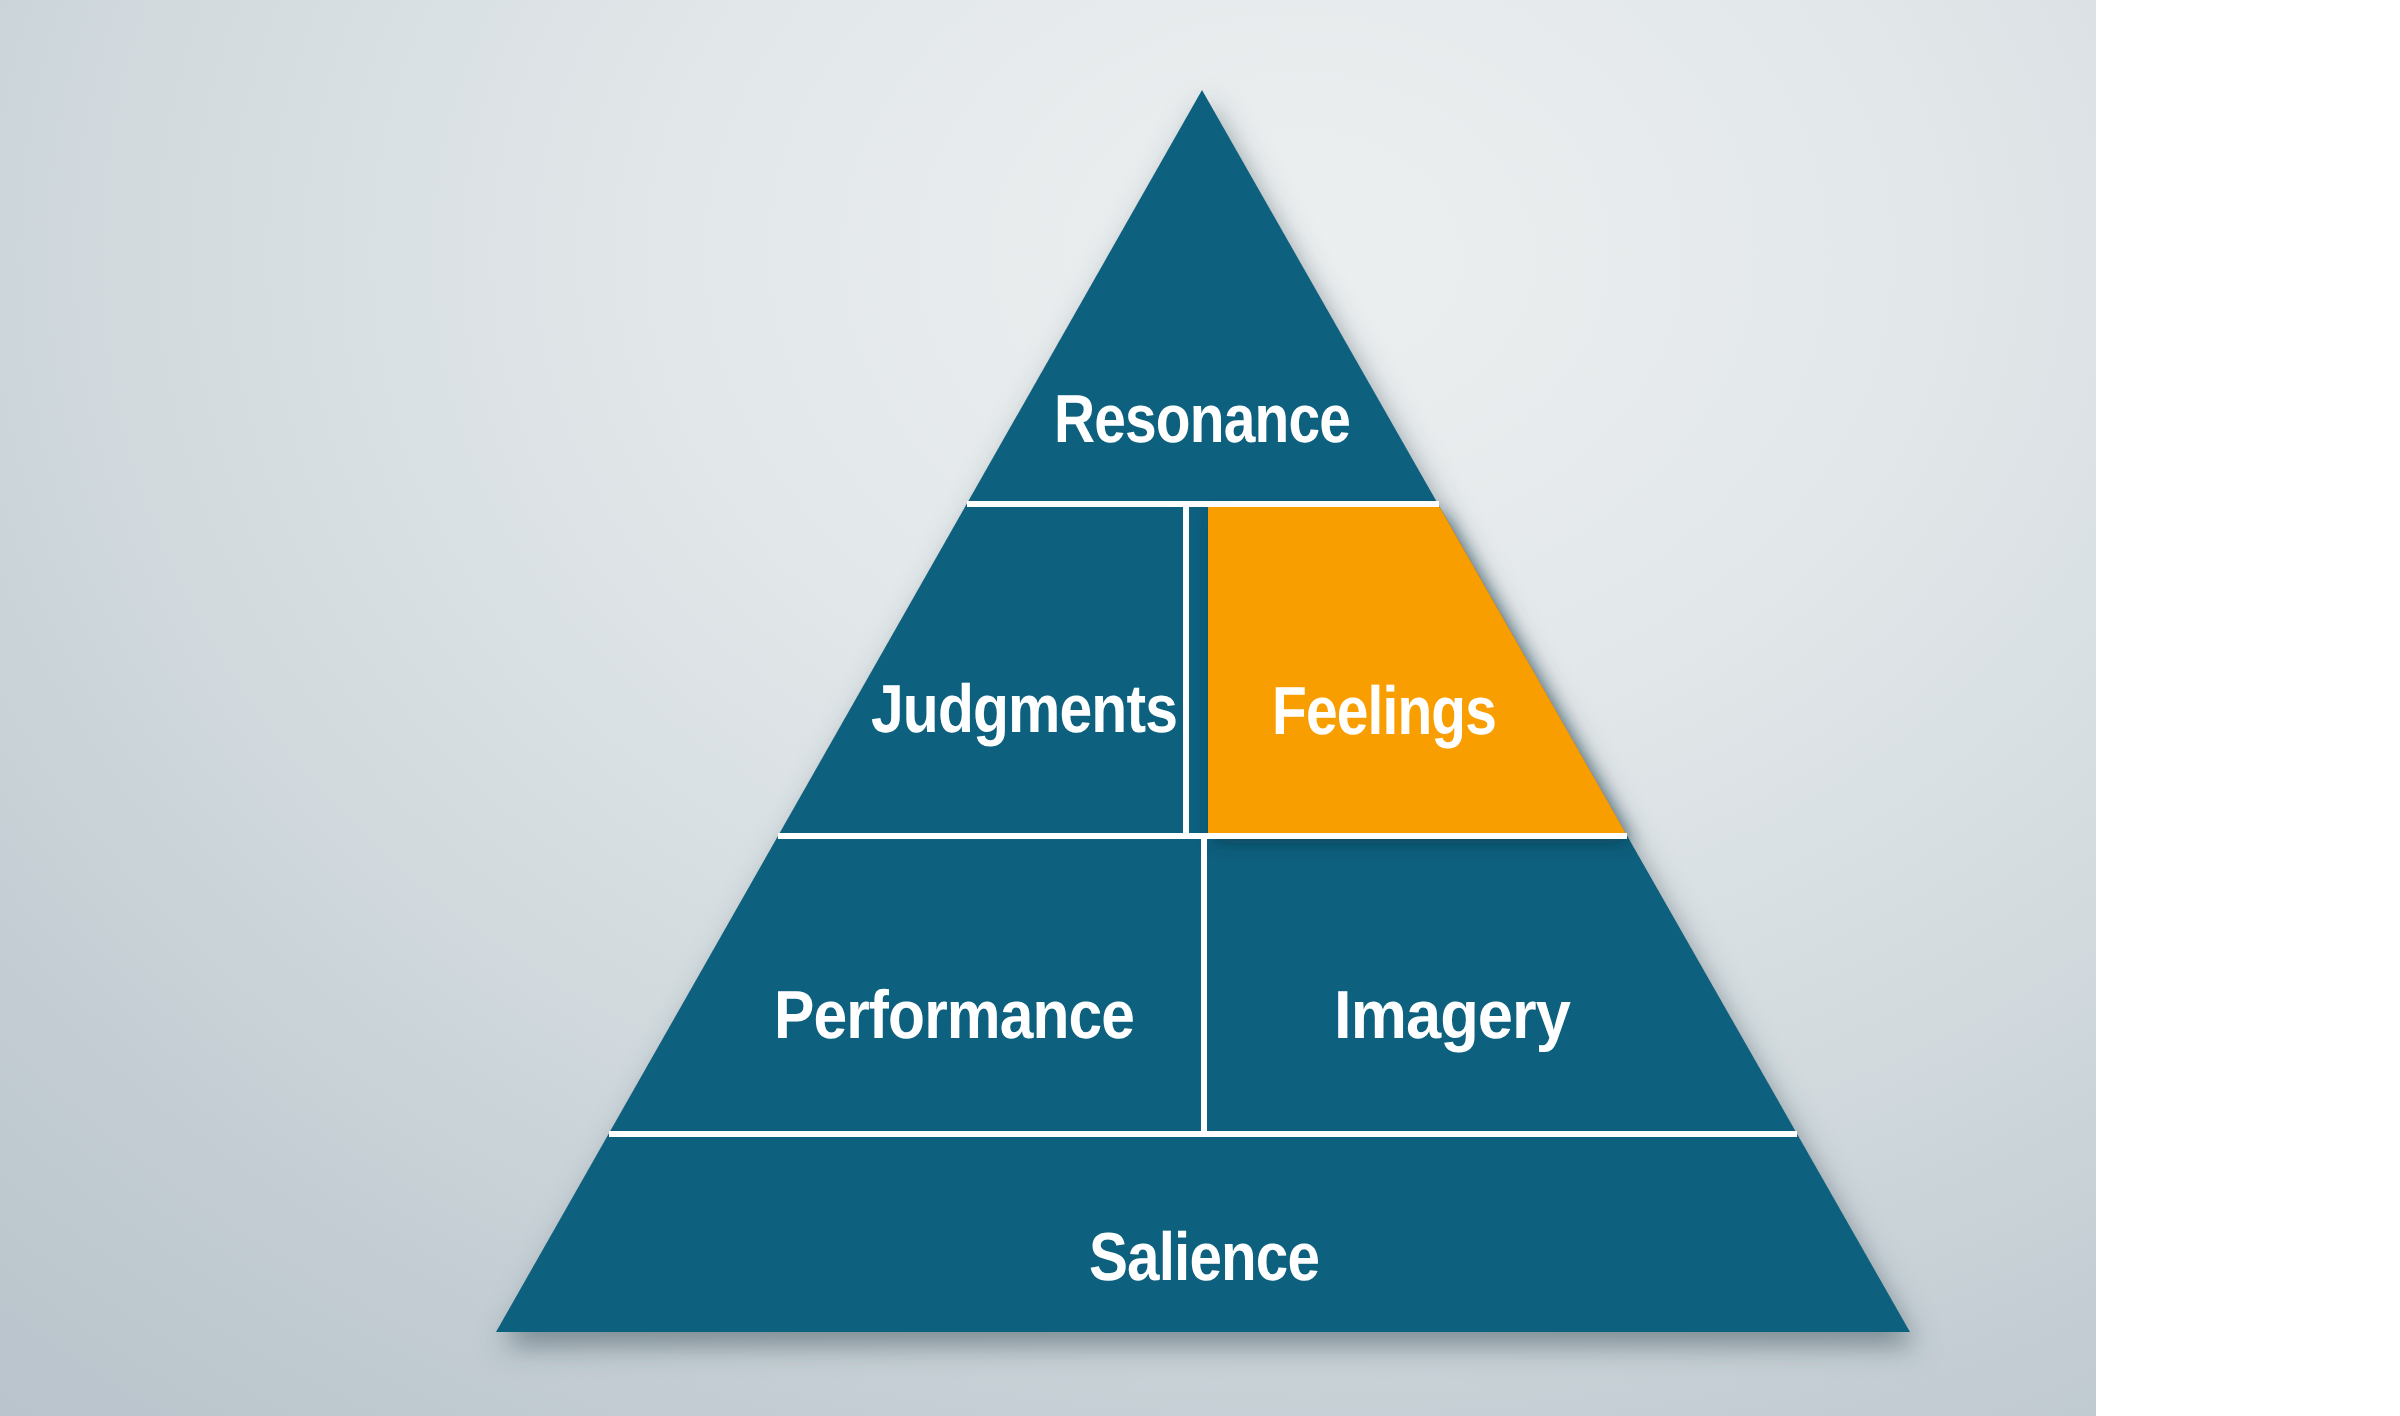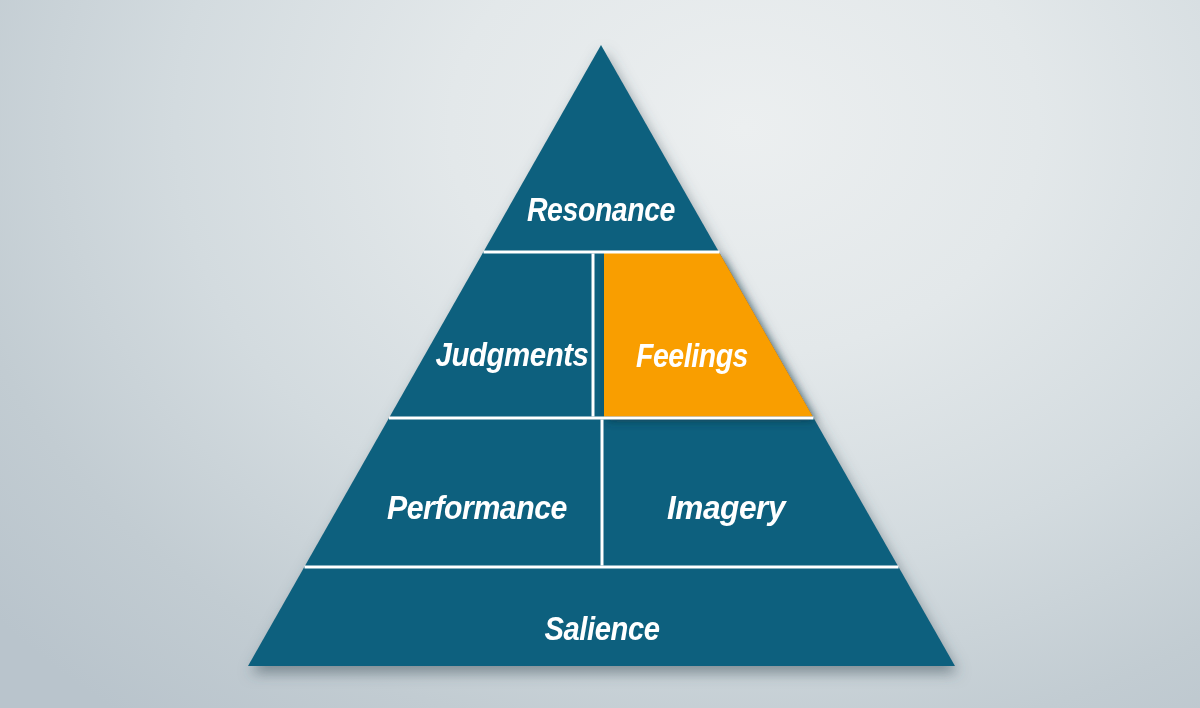--- a/index.html
+++ b/index.html
@@ -2,27 +2,26 @@
 <html><head>
 <meta charset="utf-8">
 <style>
   html, body {
     margin: 0;
     padding: 0;
     background: #ffffff;
   }
   .stage {
     position: relative;
-    width: 1200px;
+    width: 1048px;
     height: 708px;
     overflow: hidden;
     background: radial-gradient(ellipse 980px 760px at 62% 18%,
                 #ecefF0 0%, #e3e8ea 30%, #d3dbdf 58%, #c2ccd2 82%, #b9c4cc 100%);
     font-family: "Liberation Sans", sans-serif;
-    font-style: italic;
   }
   .stage svg {
     position: absolute;
     left: 0;
     top: 0;
   }
   .seg-label {
     font-family: "Liberation Sans", "DejaVu Sans", sans-serif;
     font-weight: 700;
     font-size: 34px;

